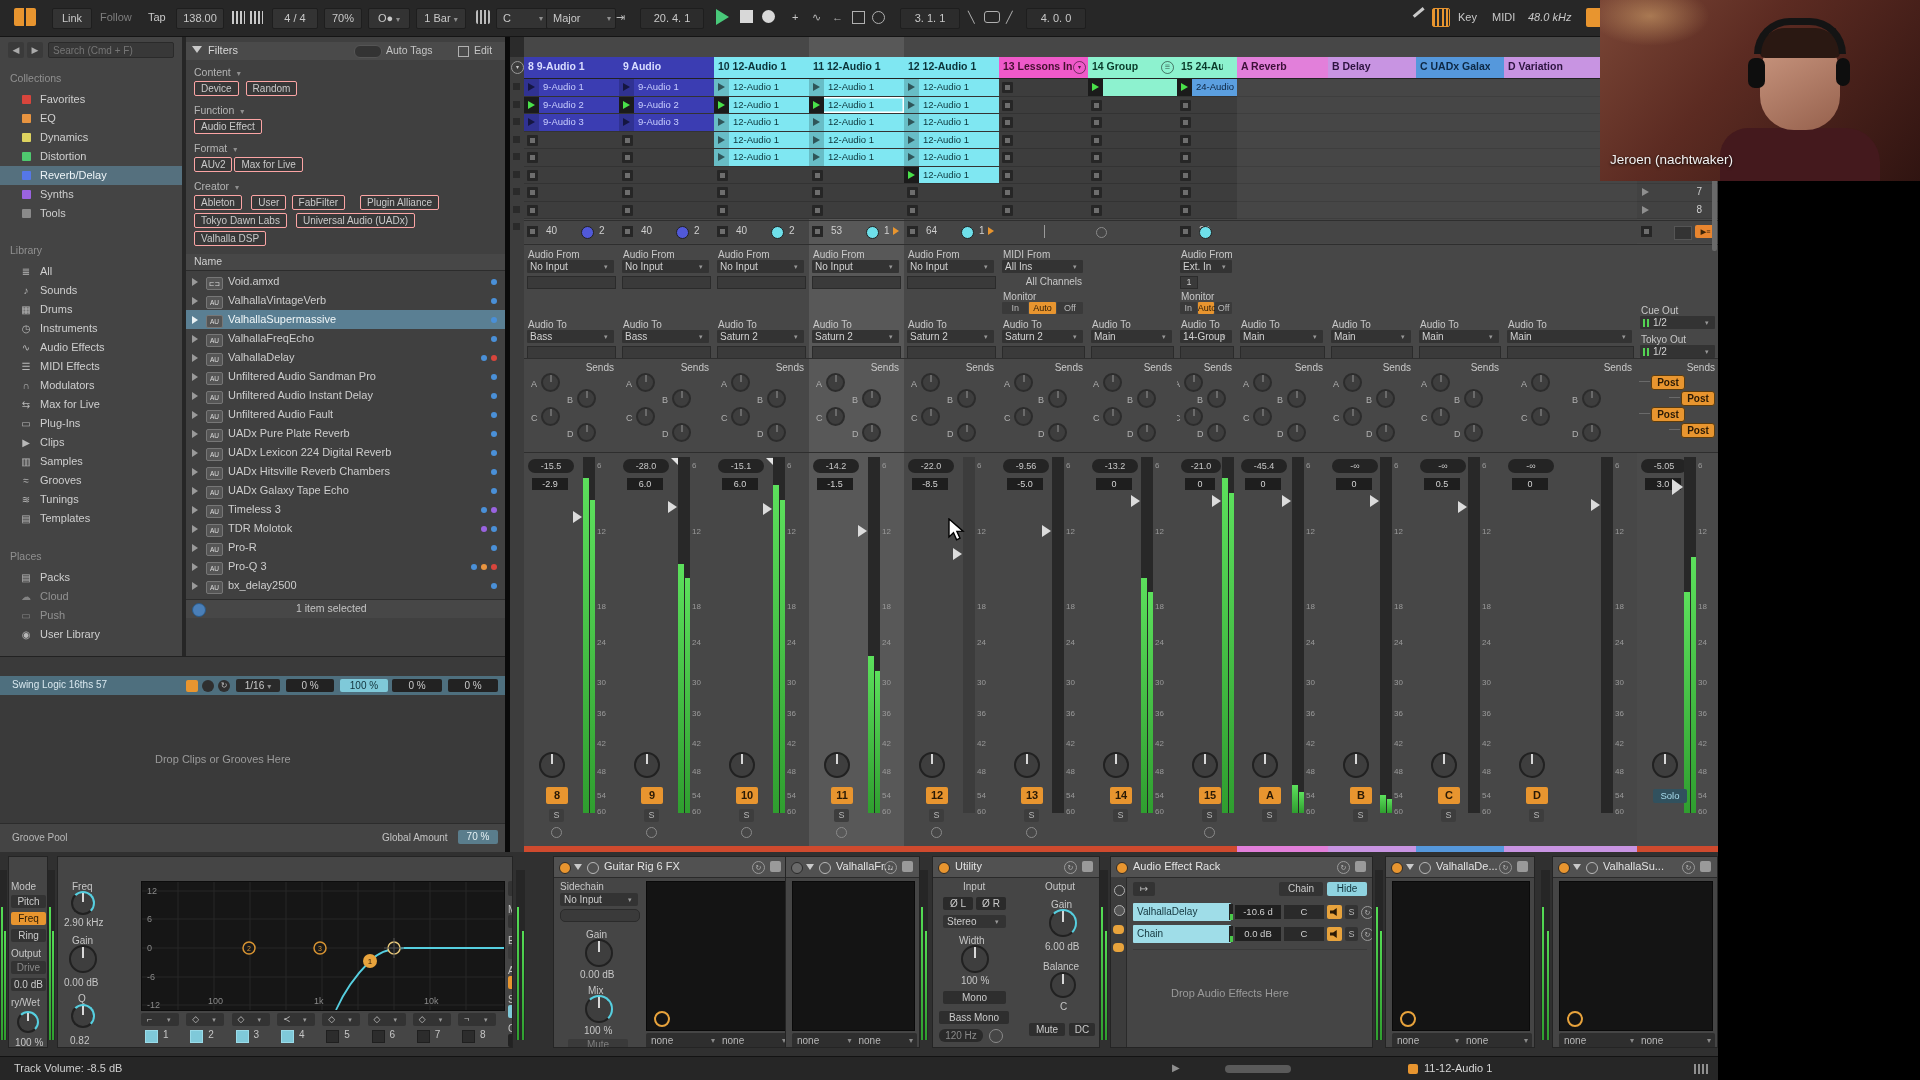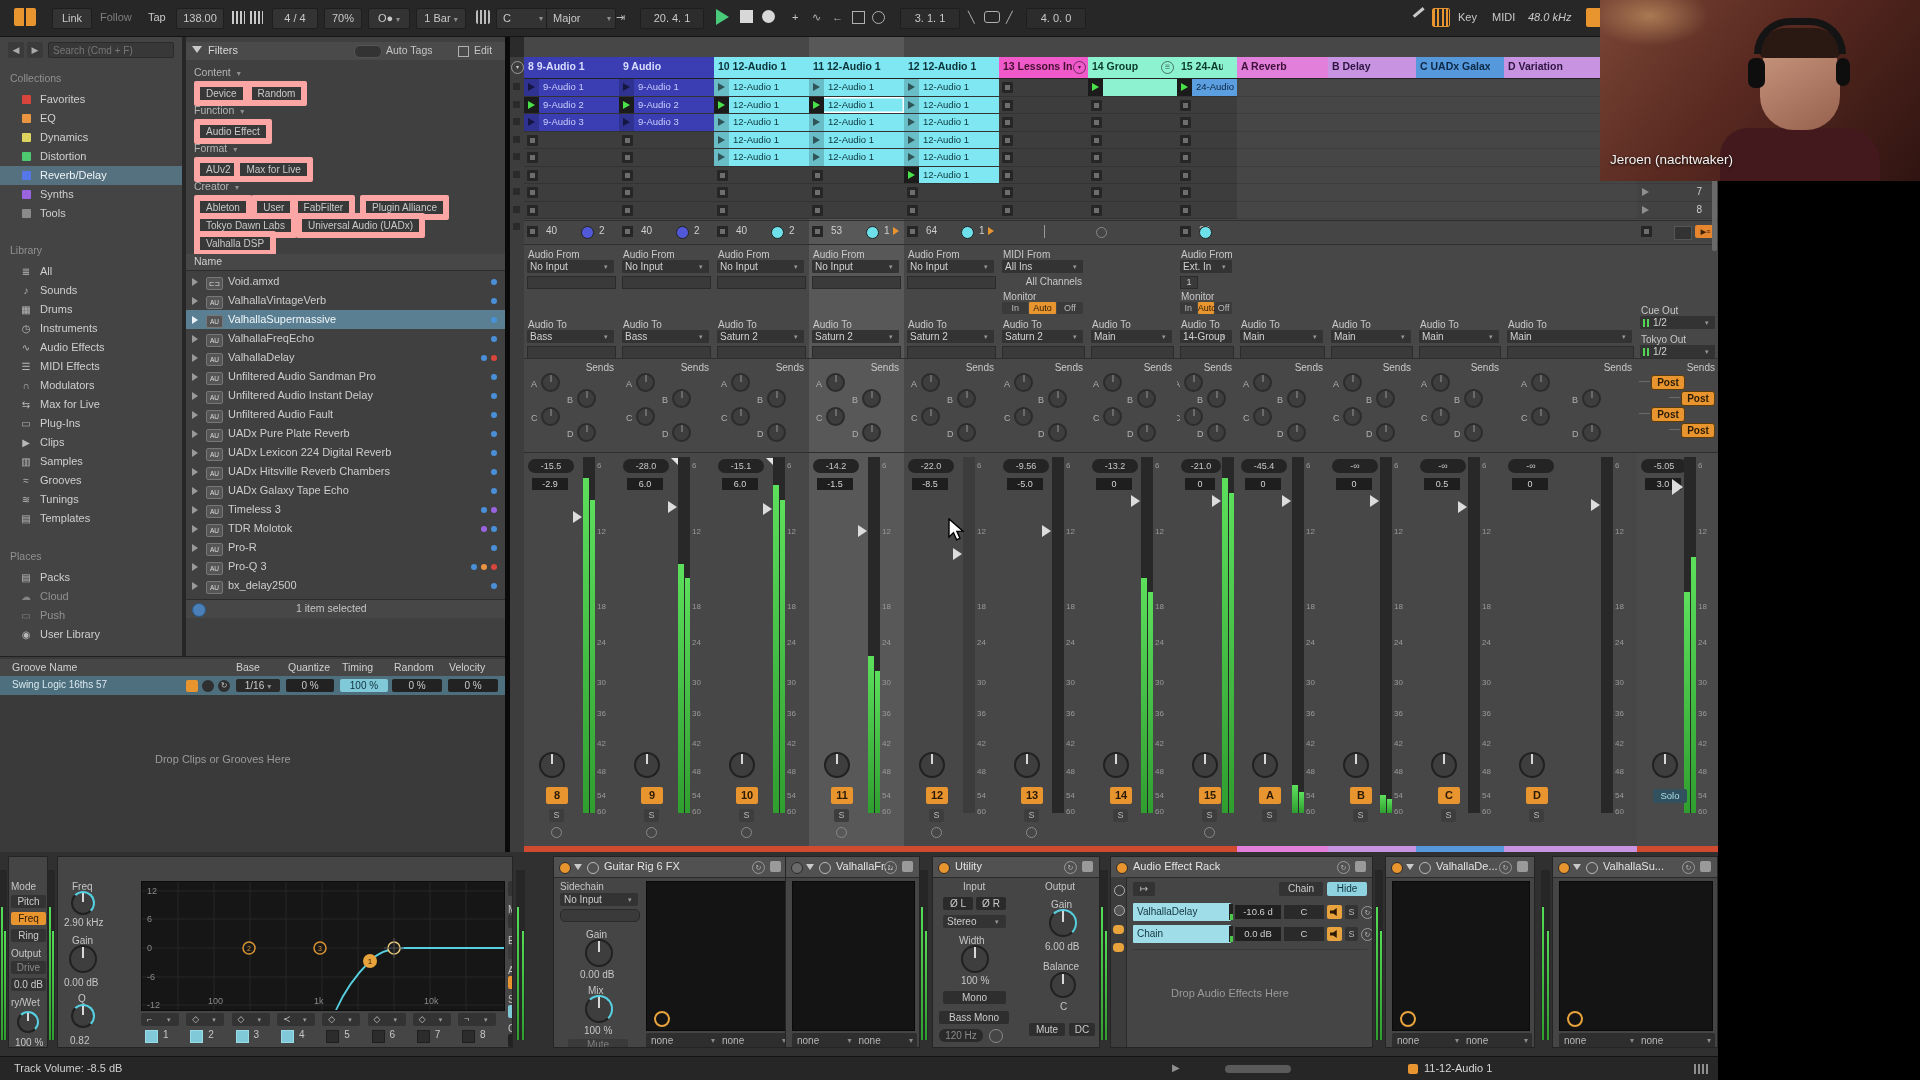--- a/index.html
+++ b/index.html
@@ -23,21 +23,21 @@
   .knob{position:absolute;border-radius:50%;background:#3e3e3e;border:2px solid #212121;box-sizing:border-box;}
   .knob i{position:absolute;left:50%;top:0;width:2px;height:46%;background:#d8d8d8;transform:translateX(-50%);}
   .knob.cy{border-top-color:#56cfe0;border-right-color:#56cfe0;}
   .knob.dimk{border-color:#2c2c2c;}
   .knob.dimk i{background:#6a6a6a;}
   
   #sidebar{position:absolute;left:0;top:36px;width:182px;height:620px;background:#444;overflow:hidden;}
   #bpane{position:absolute;left:186px;top:36px;width:319px;height:620px;background:#404040;overflow:hidden;}
   #bsplit{position:absolute;left:182px;top:36px;width:4px;height:816px;background:#262626;}
   .side-item{position:absolute;left:0;width:182px;height:19px;line-height:19px;font-size:11px;color:#cfcfcf;}
-  .tag{display:inline-block;background:#383838;border:6px solid #fca5a5;border-radius:2px;
+  .tag{display:inline-block;background:#383838;border:1px solid #fca5a5;border-radius:2px;
        color:#c9c9c9;font-size:10px;padding:1px 6px;margin-right:20px;white-space:nowrap;}
   .blist-row{position:absolute;left:0;width:319px;height:19px;line-height:19px;font-size:11px;color:#cdcdcd;overflow:hidden;}
   .aub{display:inline-block;width:15px;height:11px;background:#555;border:1px solid #777;border-radius:2px;
        color:#ddd;font-size:6.5px;line-height:11px;text-align:center;vertical-align:-1px;margin:0 5px 0 0;}
   
   #groove{position:absolute;left:0;top:656px;width:505px;height:196px;background:#3a3a3a;border-top:1px solid #222;}
   
   #session{position:absolute;left:510px;top:36px;width:1208px;height:816px;background:#2e2e2e;overflow:hidden;}
   .track-col{position:absolute;top:0;height:816px;overflow:hidden;border-right:1px solid #2b2b2b;background:#474747;}
   .sect{position:absolute;left:0;border-top:1px solid #2e2e2e;box-sizing:border-box;}
@@ -254,40 +254,37 @@
       <div class="blist-row abs" style="top: 521px; background: transparent; color: rgb(205, 205, 205);"><div class=" abs" style="left: 6px; top: 6px; width: 0px; height: 0px; border-top: 4px solid transparent; border-bottom: 4px solid transparent; border-left: 6px solid rgb(154, 154, 154);"></div><span class="aub" style="margin-left: 20px;">AU</span><span>Pro-Q 3</span><div class=" abs" style="right: 8px; top: 7px; width: 6px; height: 6px; border-radius: 50%; background: rgb(216, 69, 60); left: auto;"></div><div class=" abs" style="right: 18px; top: 7px; width: 6px; height: 6px; border-radius: 50%; background: rgb(232, 148, 64); left: auto;"></div><div class=" abs" style="right: 28px; top: 7px; width: 6px; height: 6px; border-radius: 50%; background: rgb(74, 144, 216); left: auto;"></div></div>
       <div class="blist-row abs" style="top: 540px; background: transparent; color: rgb(205, 205, 205);"><div class=" abs" style="left: 6px; top: 6px; width: 0px; height: 0px; border-top: 4px solid transparent; border-bottom: 4px solid transparent; border-left: 6px solid rgb(154, 154, 154);"></div><span class="aub" style="margin-left: 20px;">AU</span><span>bx_delay2500</span><div class=" abs" style="right: 8px; top: 7px; width: 6px; height: 6px; border-radius: 50%; background: rgb(74, 144, 216); left: auto;"></div></div>
       <div class=" abs" style="left: 0px; top: 563px; width: 319px; height: 18px; background: rgb(71, 71, 71); border-top: 1px solid rgb(44, 44, 44);">
         <div class=" abs" style="left: 6px; top: 3px; width: 12px; height: 12px; border-radius: 50%; background: rgb(74, 127, 184); border: 1px solid rgb(42, 90, 136);"></div>
         <div class=" abs" style="left: 110px; top: 2px; font-size: 10.5px; color: rgb(196, 196, 196);">1 item selected</div>
       </div>
     </div>
   <div id="bsplit"></div>
 
   <div id="groove">
-    <div class="abs" style="left:0;top:2px;width:505px;height:17px;background:#464646;border-bottom:1px solid #2c2c2c;">
-      <span class="lb" style="left:12px;top:2px;font-size:10.5px;color:#d0d0d0;">Groove Name</span>
-      <span class="lb" style="left:236px;top:2px;font-size:10.5px;color:#d0d0d0;">Base</span>
-      <span class="lb" style="left:288px;top:2px;font-size:10.5px;color:#d0d0d0;">Quantize</span>
-      <span class="lb" style="left:342px;top:2px;font-size:10.5px;color:#d0d0d0;">Timing</span>
-      <span class="lb" style="left:394px;top:2px;font-size:10.5px;color:#d0d0d0;">Random</span>
-      <span class="lb" style="left:449px;top:2px;font-size:10.5px;color:#d0d0d0;">Velocity</span>
-    </div>
     <div class="abs" style="left:0;top:19px;width:505px;height:19px;background:#4e6f7e;">
       <span class="lb" style="left:12px;top:3px;color:#d9e8ef;">Swing Logic 16ths 57</span>
       <span class="abs" style="left:186px;top:3.5px;width:12px;height:12px;background:#e8952f;border-radius:2px;"></span>
       <span class="abs" style="left:202px;top:3.5px;width:12px;height:12px;background:#2f2f2f;border-radius:6px;"></span>
       <span class="abs" style="left:218px;top:3.5px;width:12px;height:12px;background:#2f2f2f;border-radius:6px;color:#bbb;font-size:8px;text-align:center;line-height:12px;">↻</span>
       <span class="bx" style="left:236px;top:3px;width:44px;height:13px;line-height:13px;background:#2a2a2a;"><span>1/16</span><span class="caret">▾</span></span>
       <span class="bx" style="left:286px;top:3px;width:48px;height:13px;line-height:13px;background:#222;">0 %</span>
       <span class="bx" style="left:340px;top:3px;width:48px;height:13px;line-height:13px;background:#7fc9d9;color:#11323b;">100 %</span>
       <span class="bx" style="left:392px;top:3px;width:50px;height:13px;line-height:13px;background:#222;">0 %</span>
       <span class="bx" style="left:448px;top:3px;width:50px;height:13px;line-height:13px;background:#222;">0 %</span>
     </div>
     <div class="lb" style="left:155px;top:96px;color:#9a9a9a;font-size:11px;">Drop Clips or Grooves Here</div>
+    <div class="abs" style="left:0;top:166px;width:505px;height:30px;background:#444;border-top:1px solid #2c2c2c;">
+      <span class="lb" style="left:12px;top:8px;color:#b8b8b8;">Groove Pool</span>
+      <span class="lb" style="left:382px;top:8px;color:#c4c4c4;">Global Amount</span>
+      <span class="bx" style="left:458px;top:6px;width:40px;height:14px;line-height:14px;background:#5a7d8c;color:#e4f0f4;">70 %</span>
+    </div>
   </div>
 
   <div id="session">
       <div class=" abs" style="left: 0px; top: 0px; width: 1208px; height: 21px; background: rgb(43, 43, 43);"></div>
       <div class=" abs" style="left: 0px; top: 21px; width: 14px; height: 795px; background: rgb(61, 61, 61); border-right: 1px solid rgb(43, 43, 43);">
         <div class=" abs" style="left: 1px; top: 4px; width: 11px; height: 11px; border: 1px solid rgb(153, 153, 153); border-radius: 50%; color: rgb(204, 204, 204); font-size: 6px; text-align: center; line-height: 11px;">▾</div>
         <div class=" abs" style="left: 3px; top: 26px; width: 7px; height: 7px; background: rgb(42, 42, 42);"></div>
         <div class=" abs" style="left: 3px; top: 43.5px; width: 7px; height: 7px; background: rgb(42, 42, 42);"></div>
         <div class=" abs" style="left: 3px; top: 61px; width: 7px; height: 7px; background: rgb(42, 42, 42);"></div>
         <div class=" abs" style="left: 3px; top: 78.5px; width: 7px; height: 7px; background: rgb(42, 42, 42);"></div>

